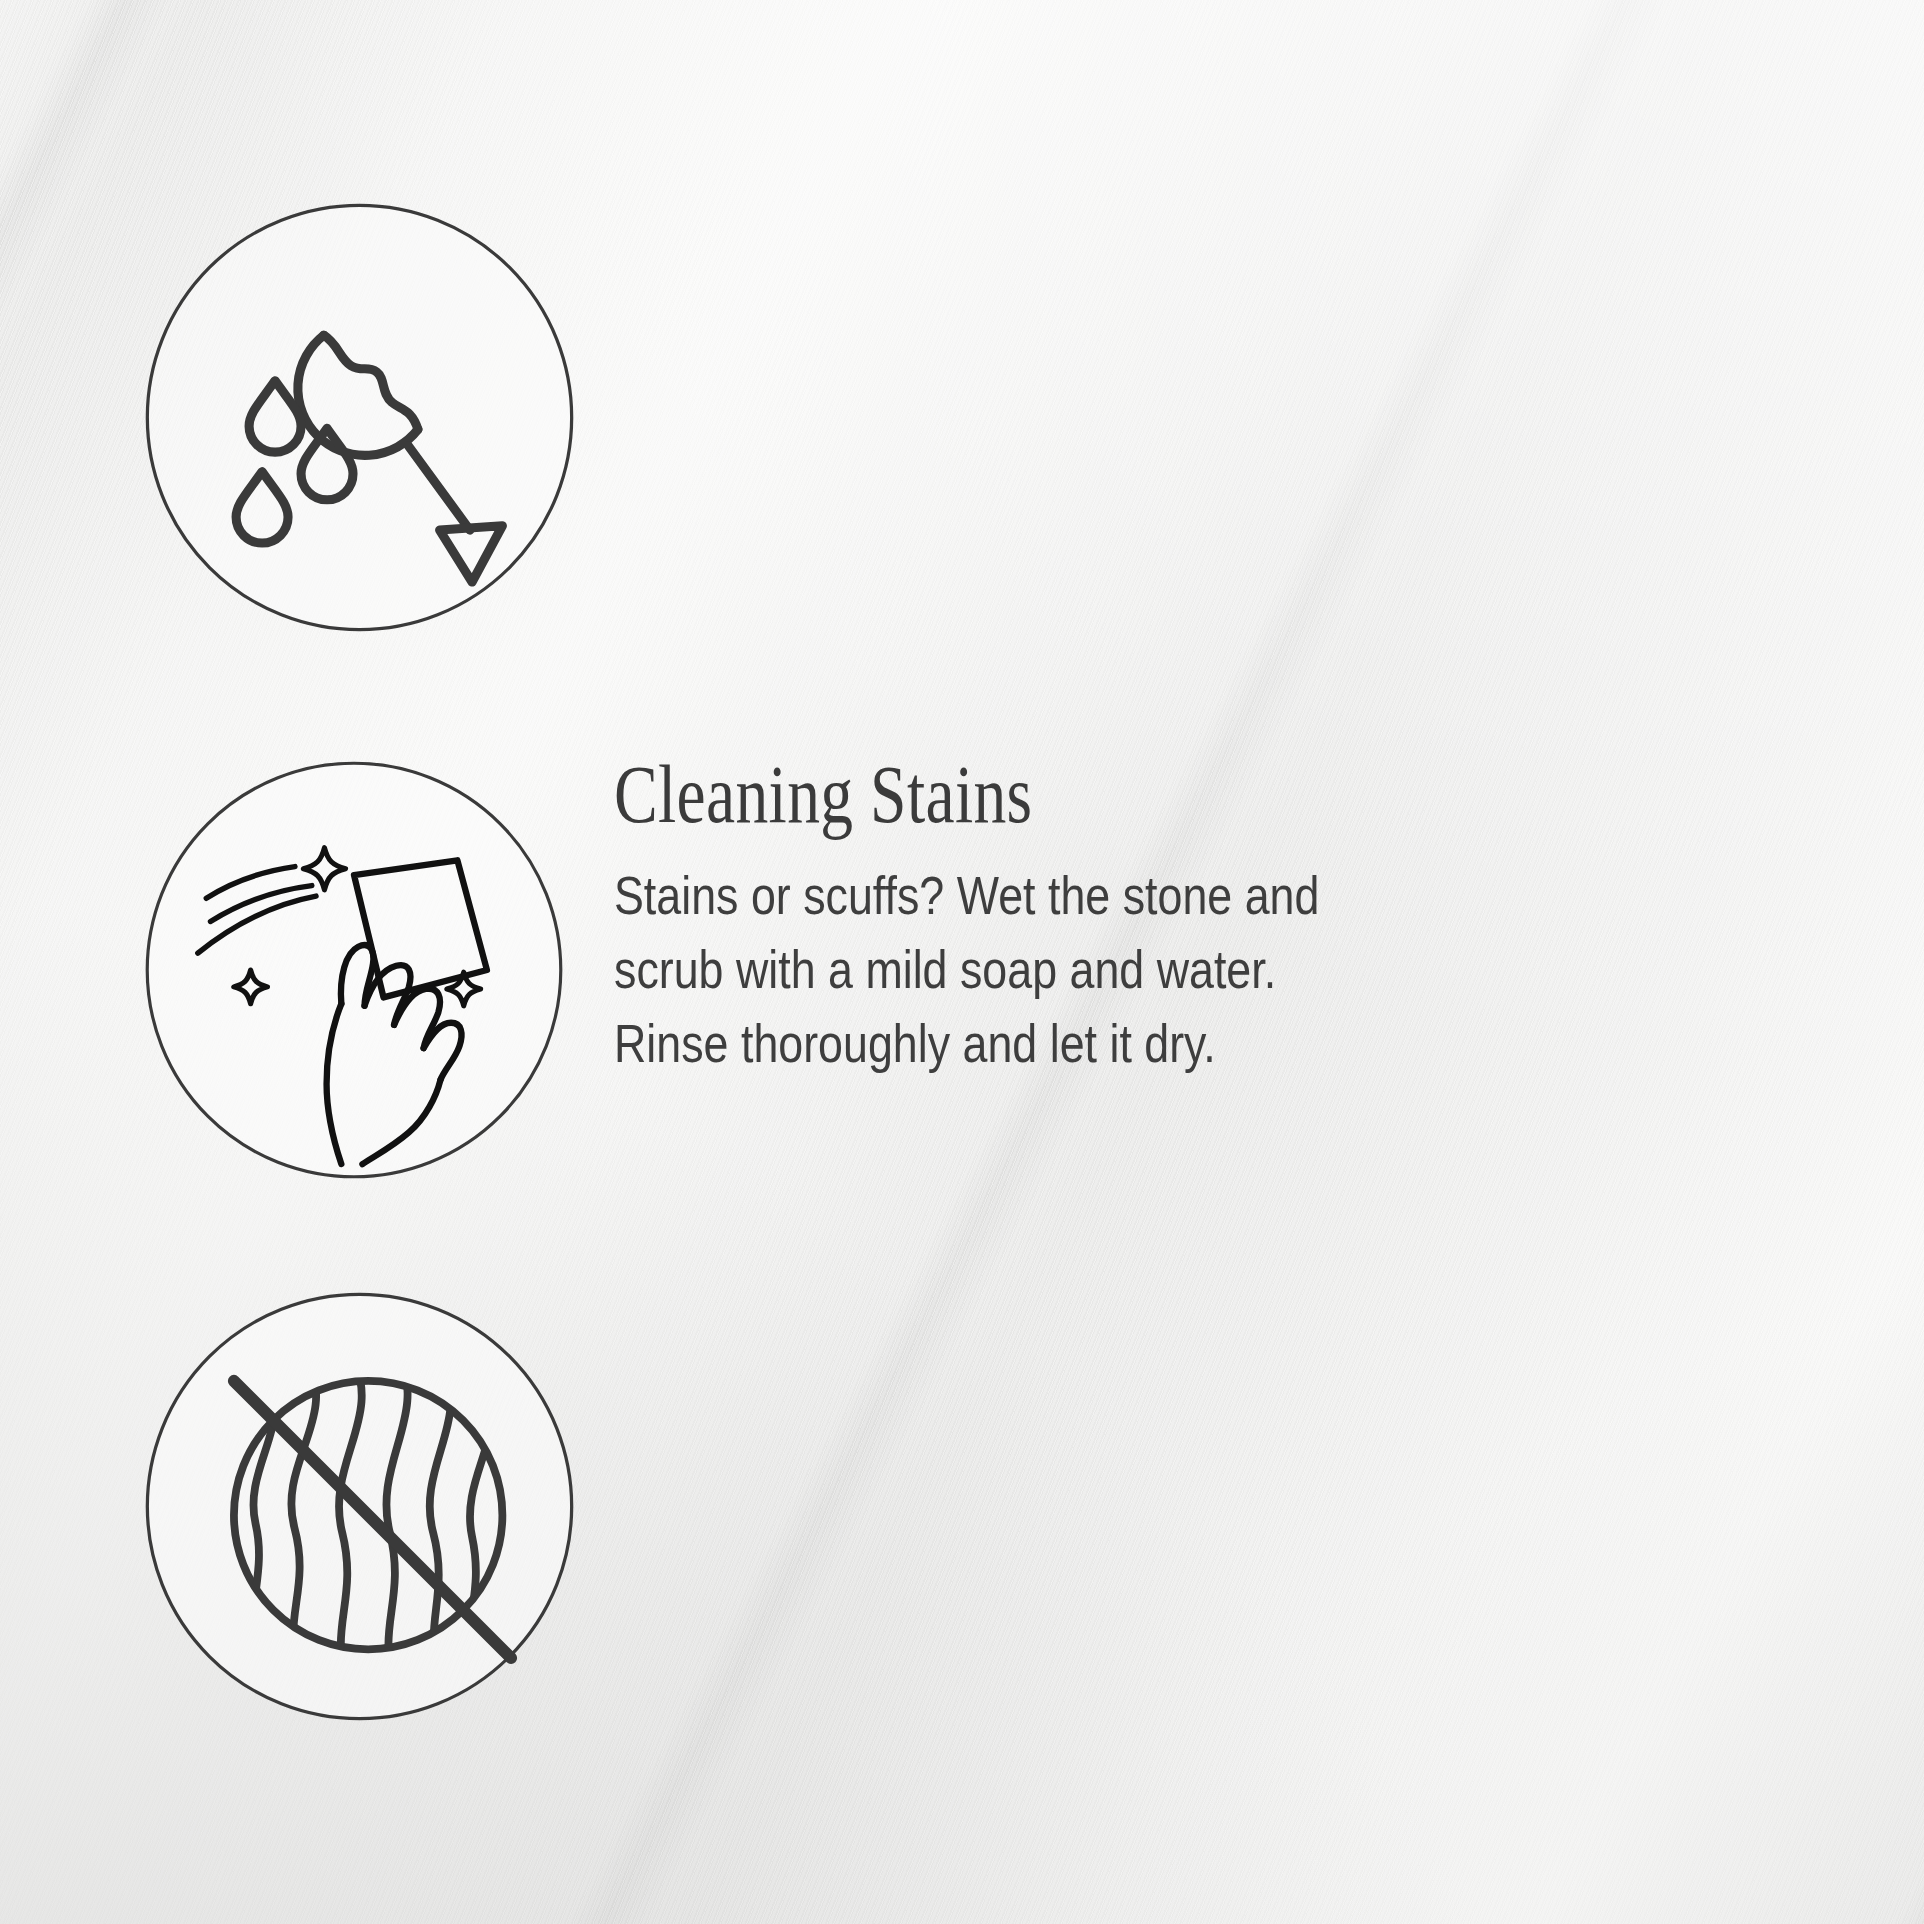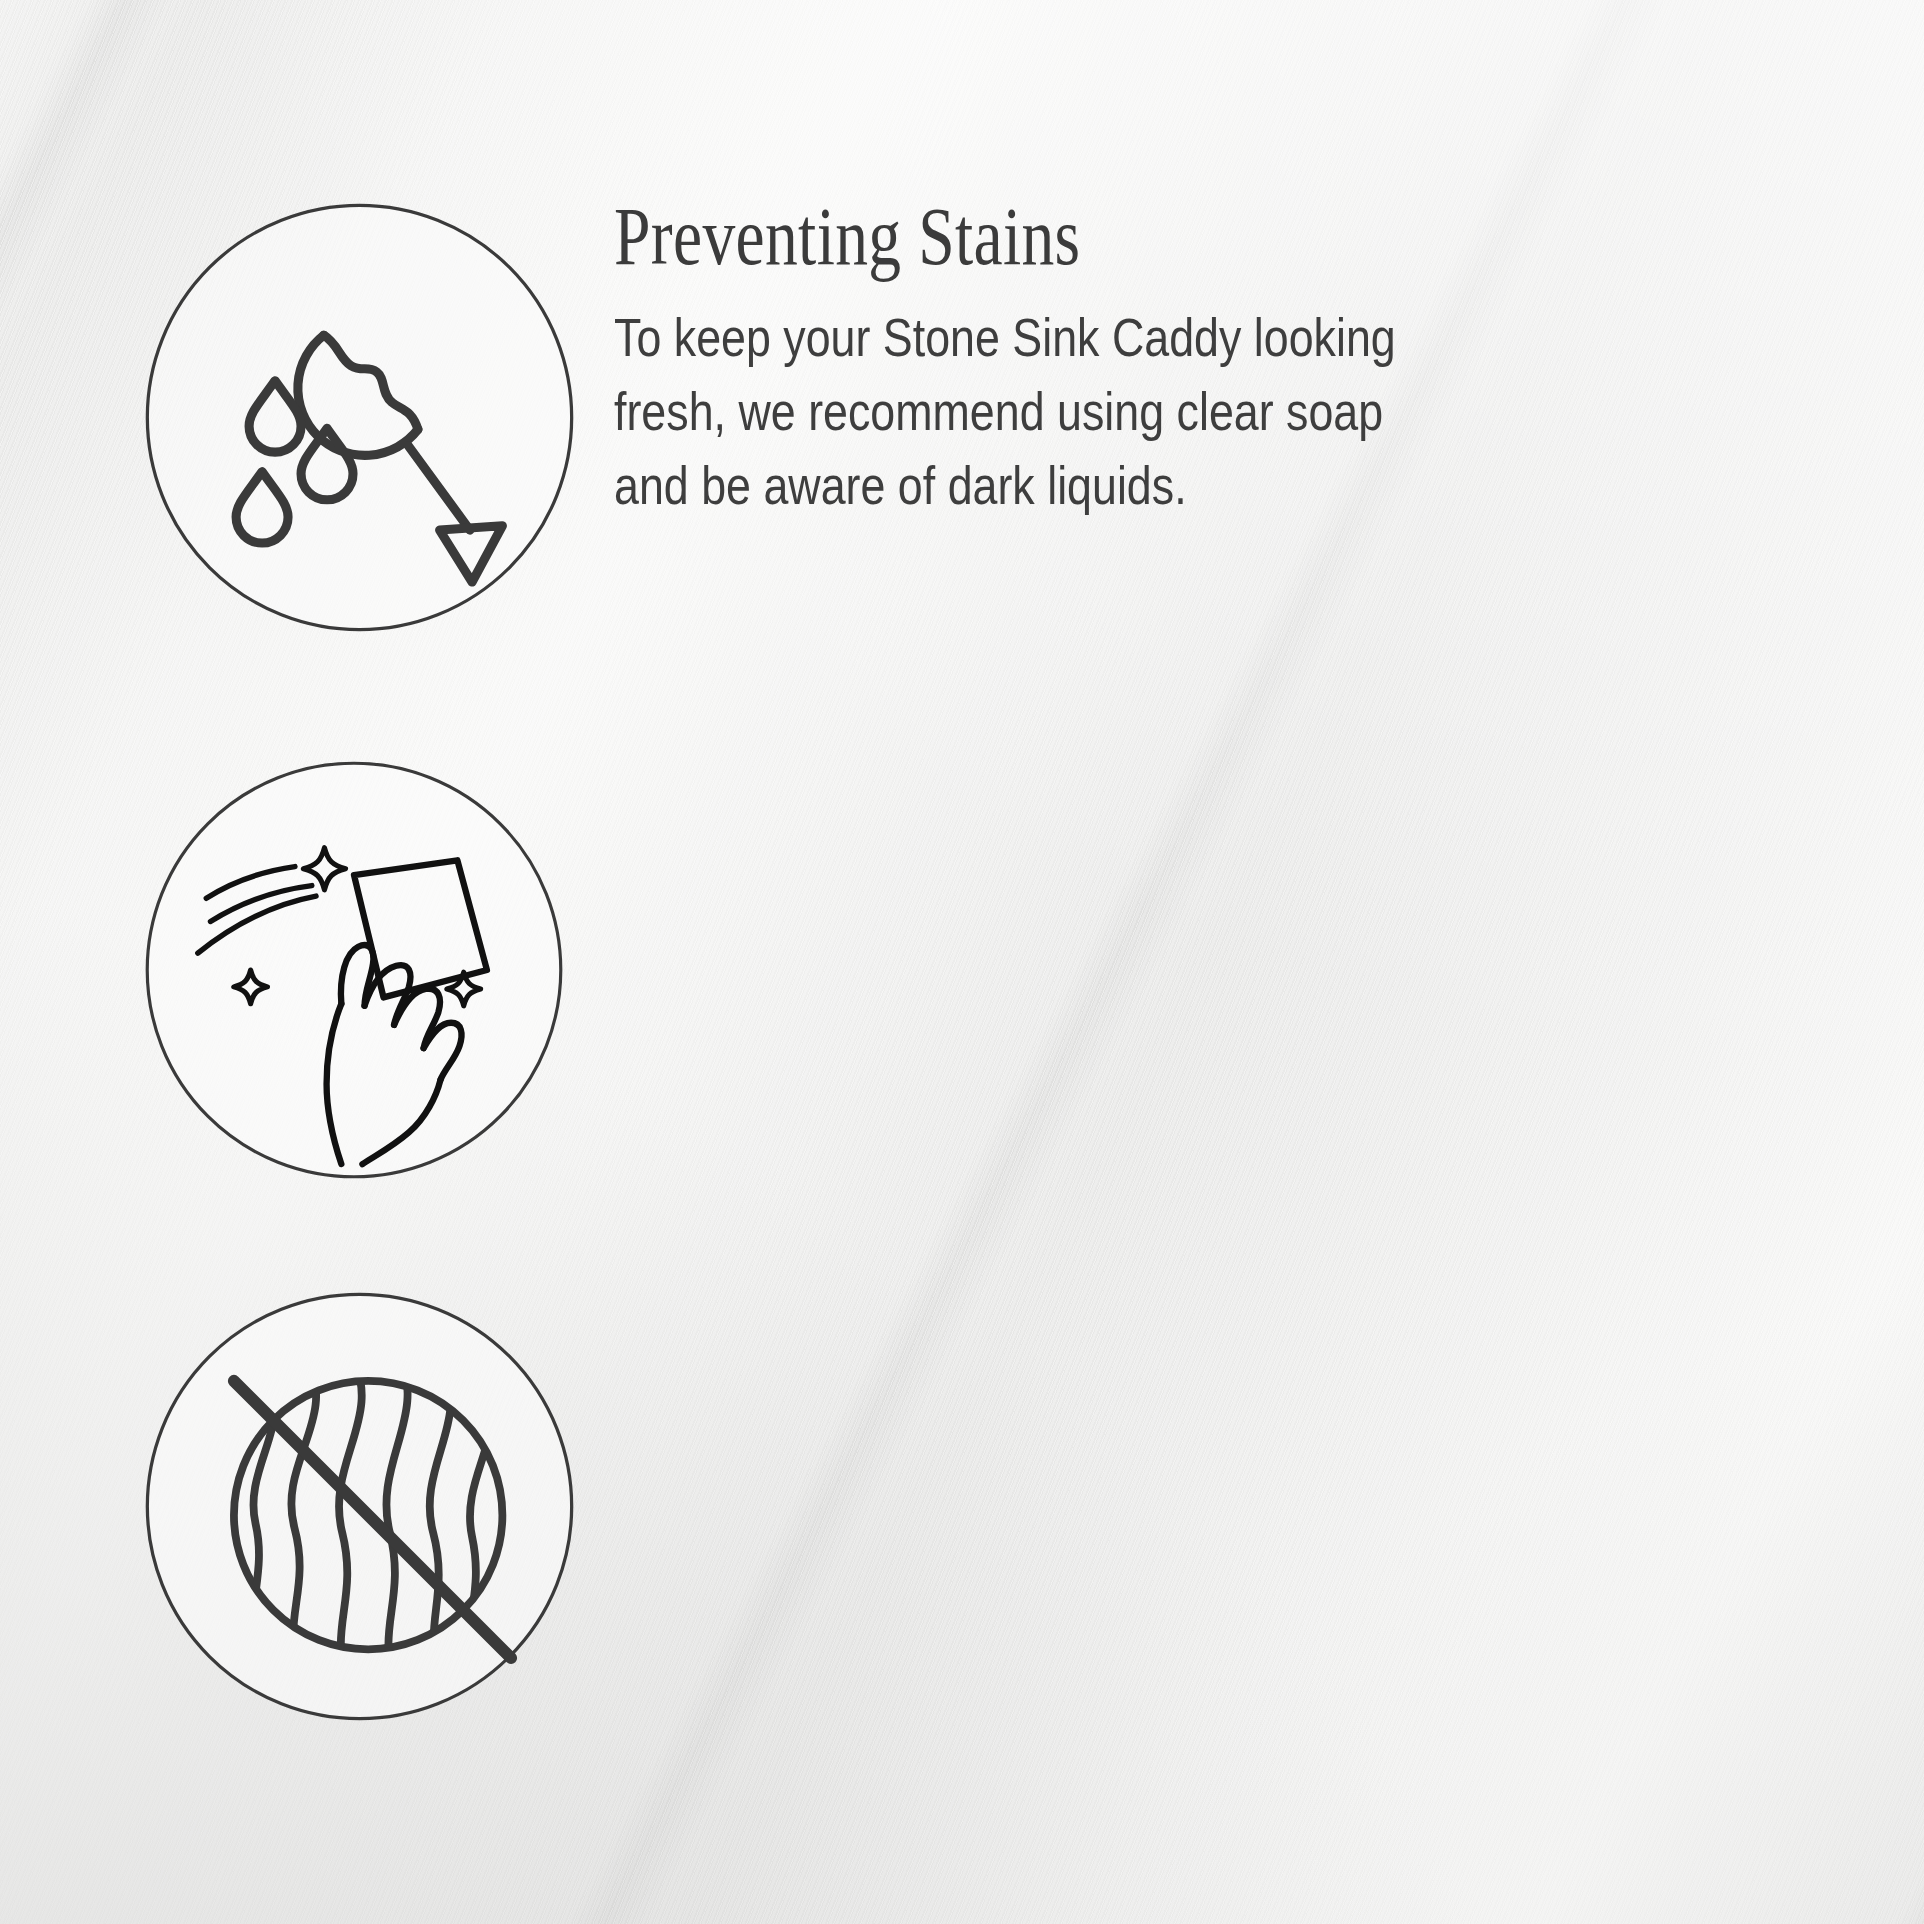--- a/index.html
+++ b/index.html
@@ -178,28 +178,20 @@
             <path d="M137 152 L166 150 L152 176 Z"></path>
           </g>
           <g fill="none" stroke="#3a3a3a" stroke-width="4.2" stroke-linecap="round" stroke-linejoin="round">
             <path d="M61 83 C 68 93, 73 98, 73 104 a 12 12 0 0 1 -24 0 c 0 -6 5 -11 12 -21 Z"></path>
             <path d="M85 105 C 92 115, 97 120, 97 126 a 12 12 0 0 1 -24 0 c 0 -6 5 -11 12 -21 Z"></path>
             <path d="M55 125 C 62 135, 67 140, 67 146 a 12 12 0 0 1 -24 0 c 0 -6 5 -11 12 -21 Z"></path>
           </g>
         </svg>
       </div>
 
-      <div class="text-block">
-        <h2 class="heading">Preventing Stains</h2>
-        <p class="body-copy">
-          <span class="ln">To keep your Stone Sink Caddy looking</span>
-          <span class="ln">fresh, we recommend using clear soap</span>
-          <span class="ln">and be aware of dark liquids.</span>
-        </p>
-      </div>
     </div>
 
     <div class="row row-2">
 
       <div class="icon-wrap">
         <svg class="icon-circle" viewBox="0 0 200 200">
           <circle cx="100" cy="100" r="98" fill="#fcfcfc" fill-opacity="0.6" stroke="#3a3a3a" stroke-width="1.5"></circle>
           <g fill="none" stroke="#111111" stroke-width="2.6" stroke-linecap="round" stroke-linejoin="round">
             <path d="M30 66 C 44 57, 58 53, 72 51"></path>
             <path d="M32 77 C 48 67, 64 62, 80 60"></path>
@@ -227,20 +219,28 @@
                      C 138 126, 134 131, 133 137"></path>
             <path d="M133 137 C 137 130, 141 125, 146 125 C 151 125, 152 130, 150 136
                      C 148 142, 143 147, 141 152"></path>
 
             <path d="M94 116 C 90 126, 87 140, 87 154 C 87 168, 90 180, 94 192"></path>
             <path d="M141 152 C 139 160, 134 170, 126 177 C 118 184, 110 188, 104 192"></path>
           </g>
         </svg>
       </div>
 
+      <div class="text-block">
+        <h2 class="heading">Cleaning Stains</h2>
+        <p class="body-copy">
+          <span class="ln">Stains or scuffs? Wet the stone and</span>
+          <span class="ln">scrub with a mild soap and water.</span>
+          <span class="ln">Rinse thoroughly and let it dry.</span>
+        </p>
+      </div>
     </div>
 
     <div class="row row-3">
 
       <div class="icon-wrap">
         <svg class="icon-circle" viewBox="0 0 200 200">
           <defs>
             <clipPath id="marbleClip">
               <circle cx="104" cy="104" r="62"></circle>
             </clipPath>

